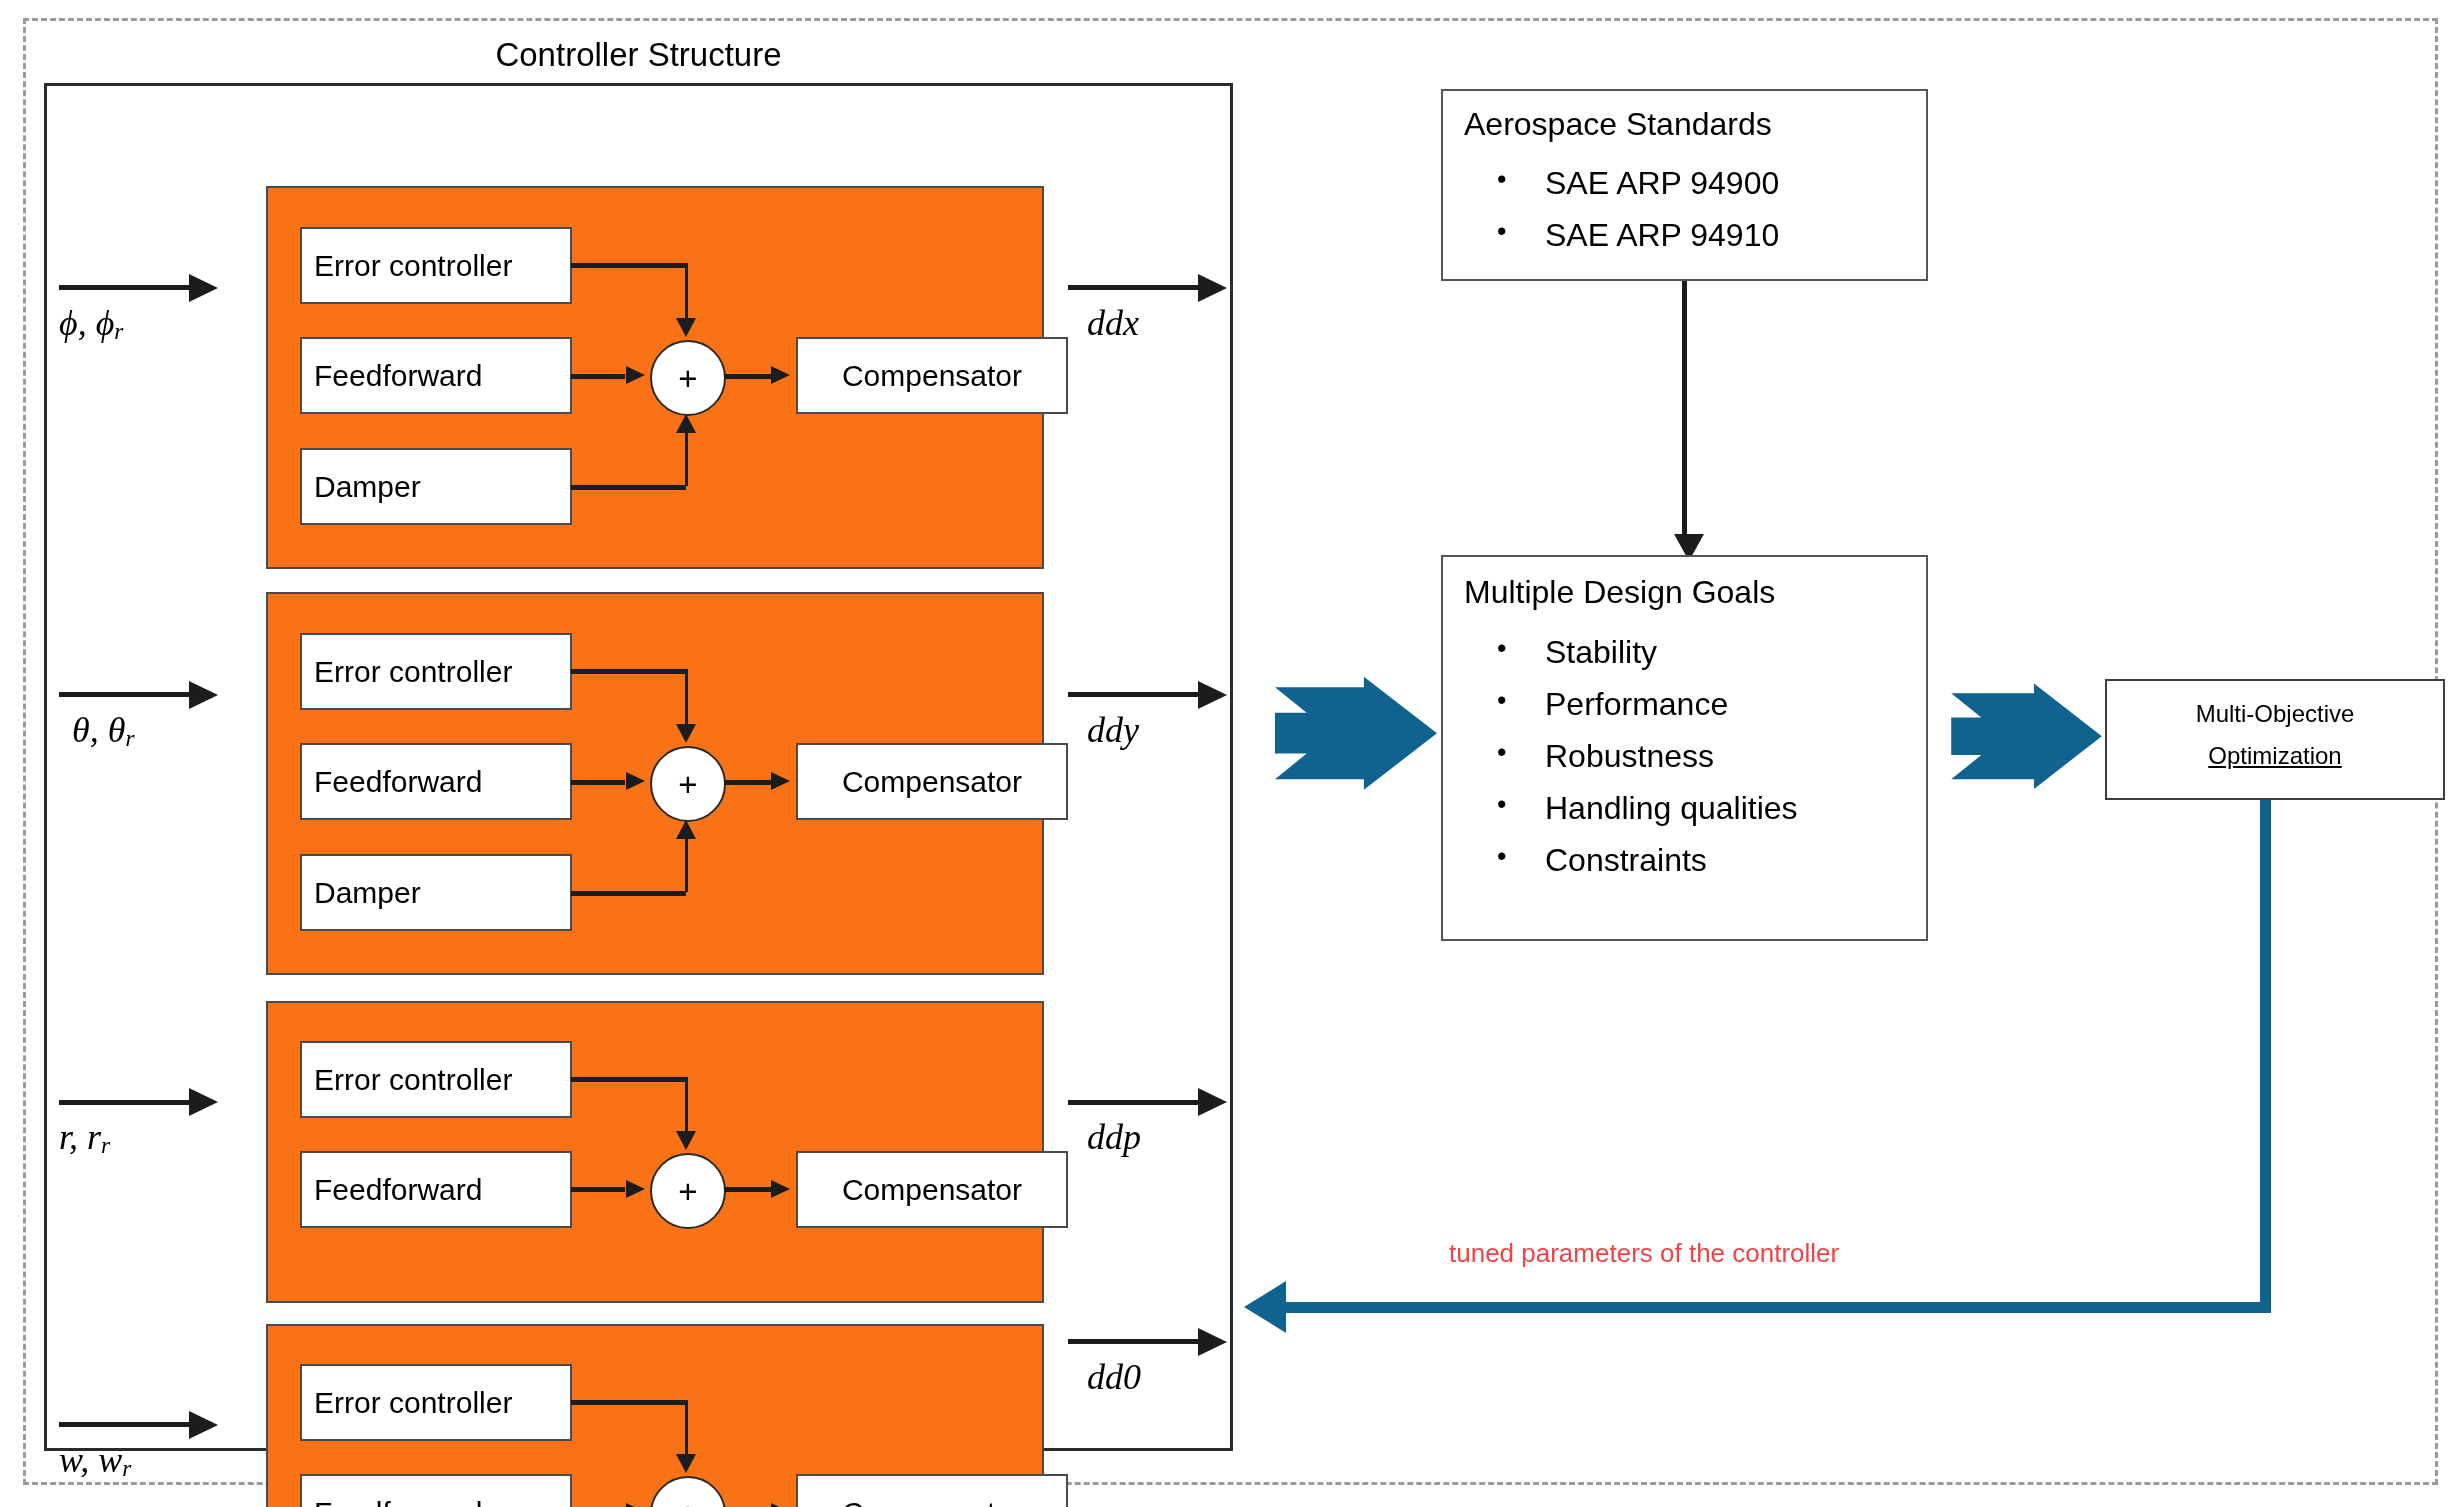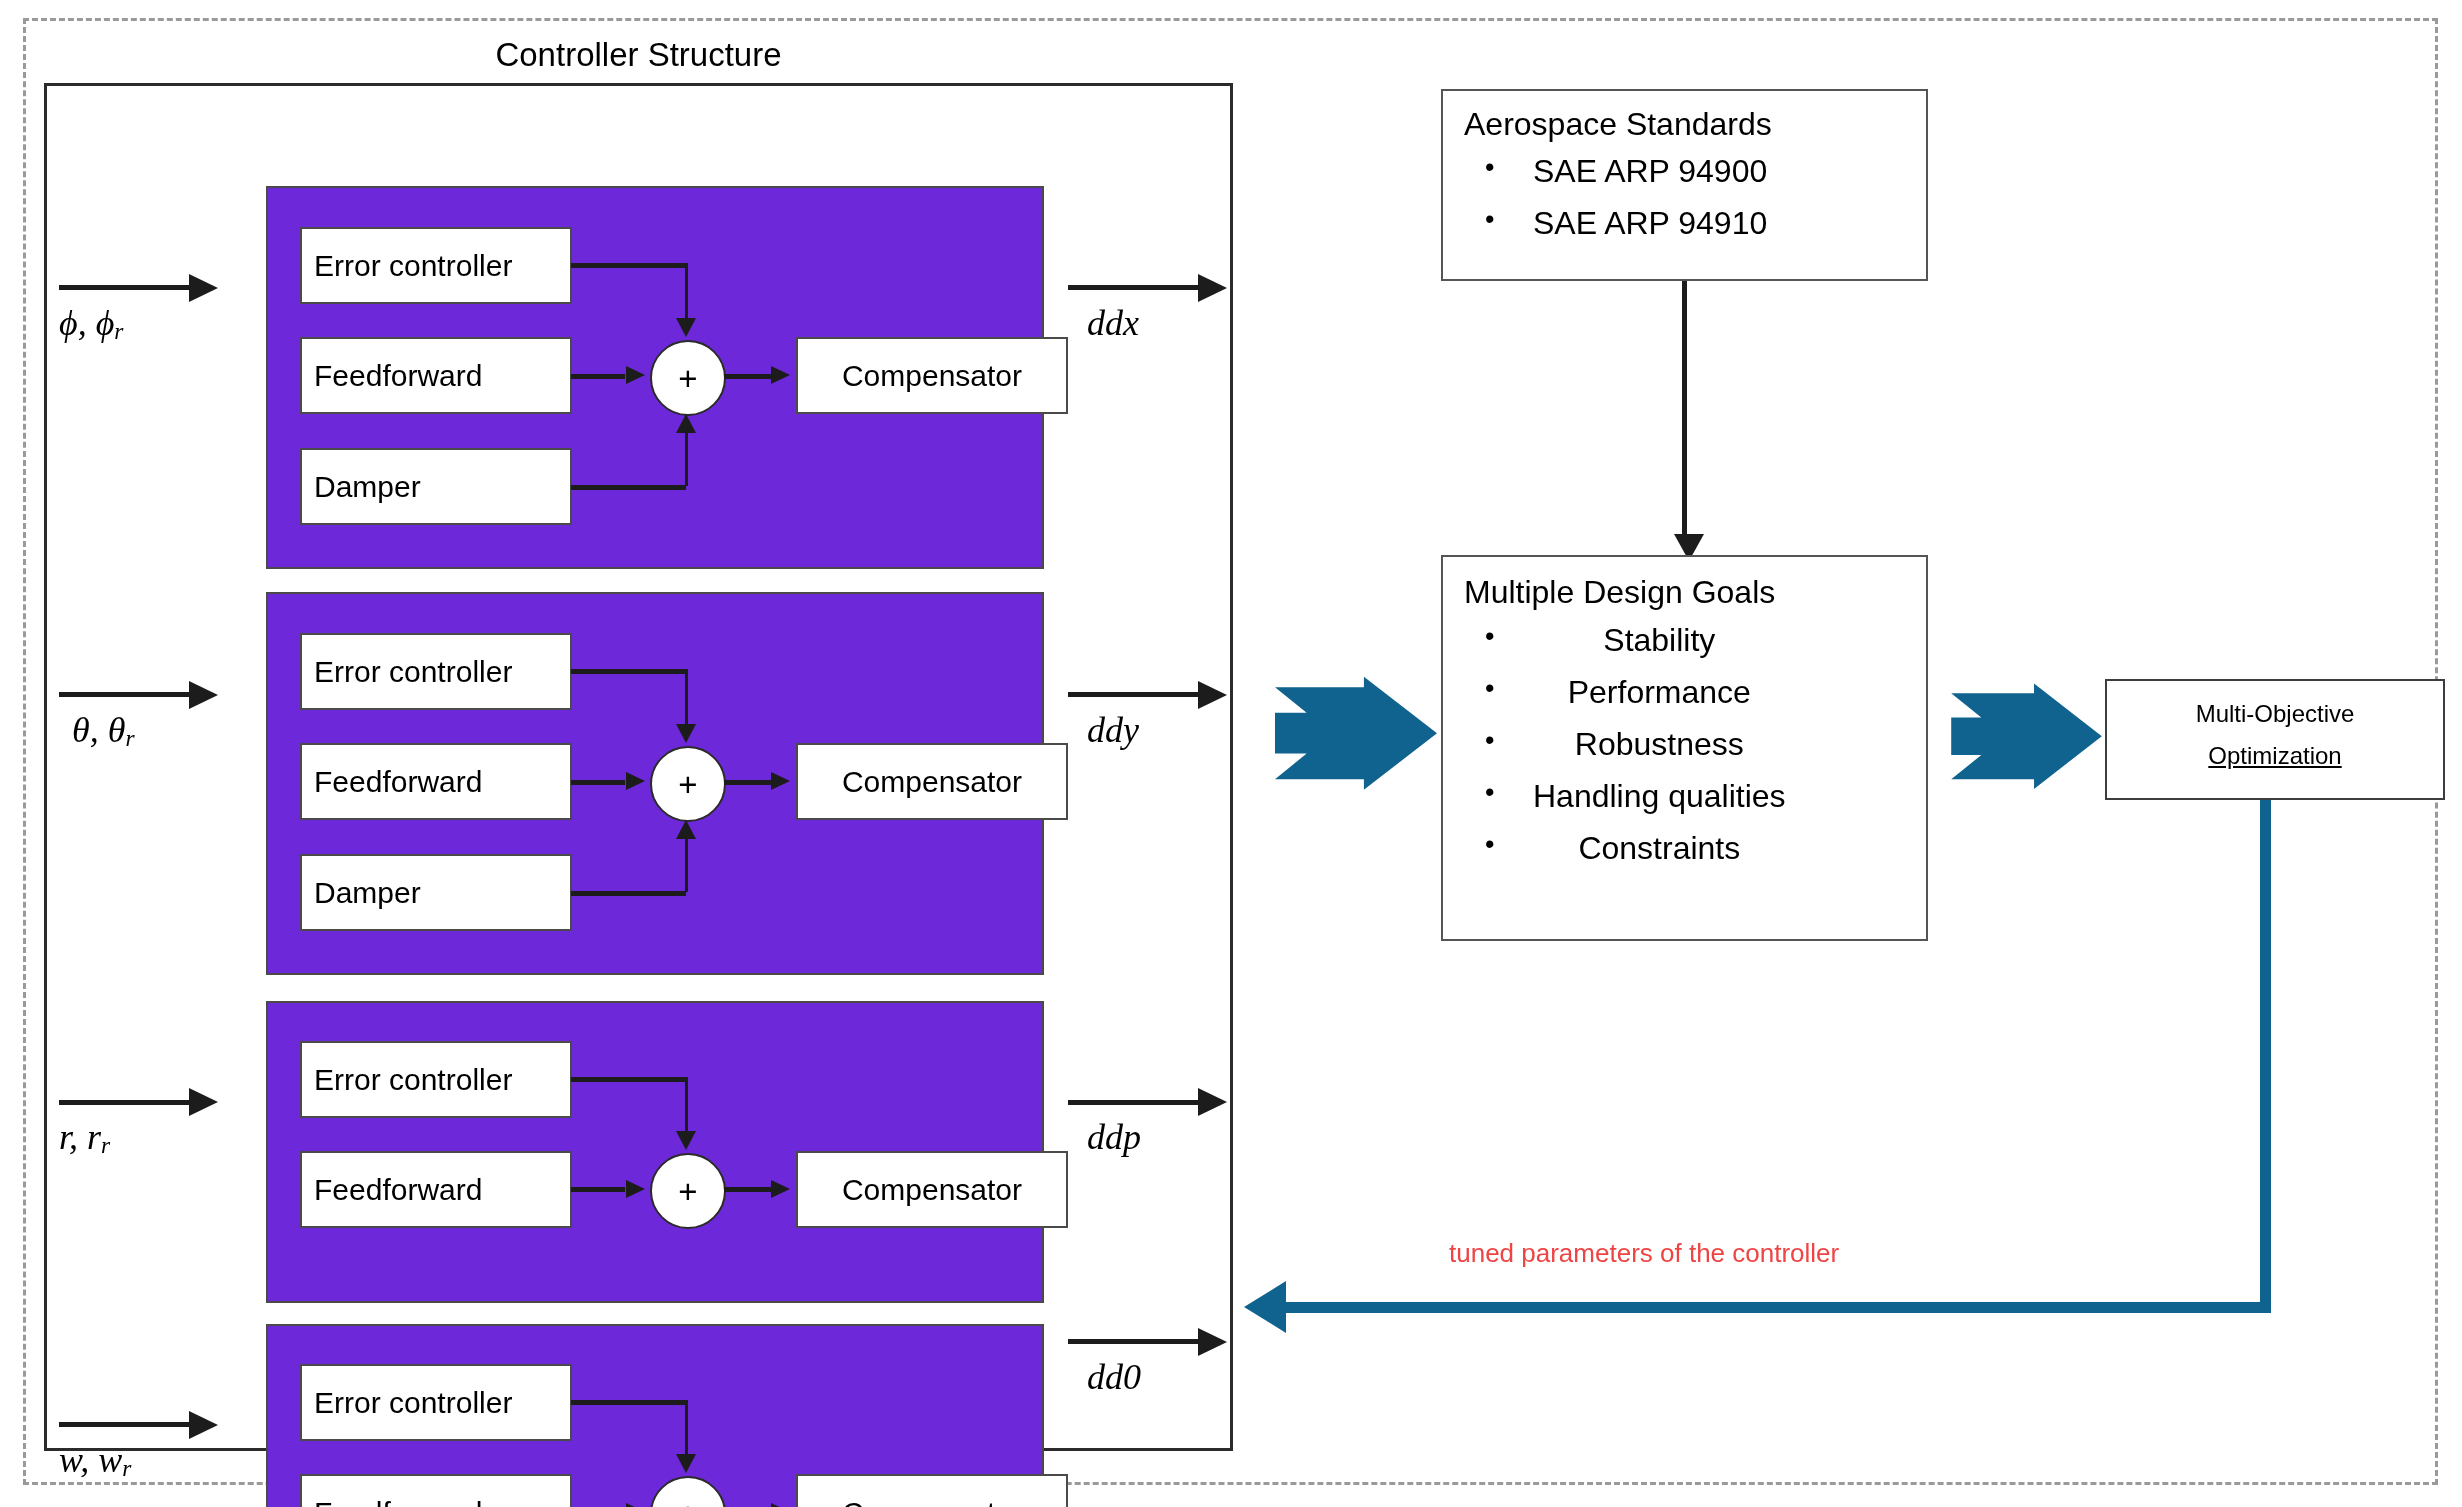--- a/index.html
+++ b/index.html
@@ -65,21 +65,21 @@
     text-align:center;
     font-size:33px;
     color:#000;
     white-space:nowrap;
   }
 
   
   .axis-block{
     position:absolute;
     box-sizing:border-box;
-    background:#6d28d9;
+    background:#f97316;
     border:2.3px solid #4a4a4a;
     left:219px;
     width:778px;
   }
   #axis-0{top:100px;height:383px;}
   #axis-1{top:506px;height:383px;}
   #axis-2{top:915px;height:302px;}
   #axis-3{top:1238px;height:302px;}
 
   
@@ -145,23 +145,22 @@
 
   .boxtitle{
     position:absolute;
     left:21px;
     font-size:32px;
     white-space:nowrap;
   }
   .bullet-list{
     position:absolute;
     left:21px;
-    margin:0;padding:0;
+    margin:12px;padding:0;
     list-style:none;
-    text-align:center;
   }
   .bullet-list li{
     font-size:32px;
     white-space:nowrap;
     position:relative;
     padding-left:69px;
     margin-bottom:15px;
   }
   .bullet-list li::before{
     content:"\2022";

